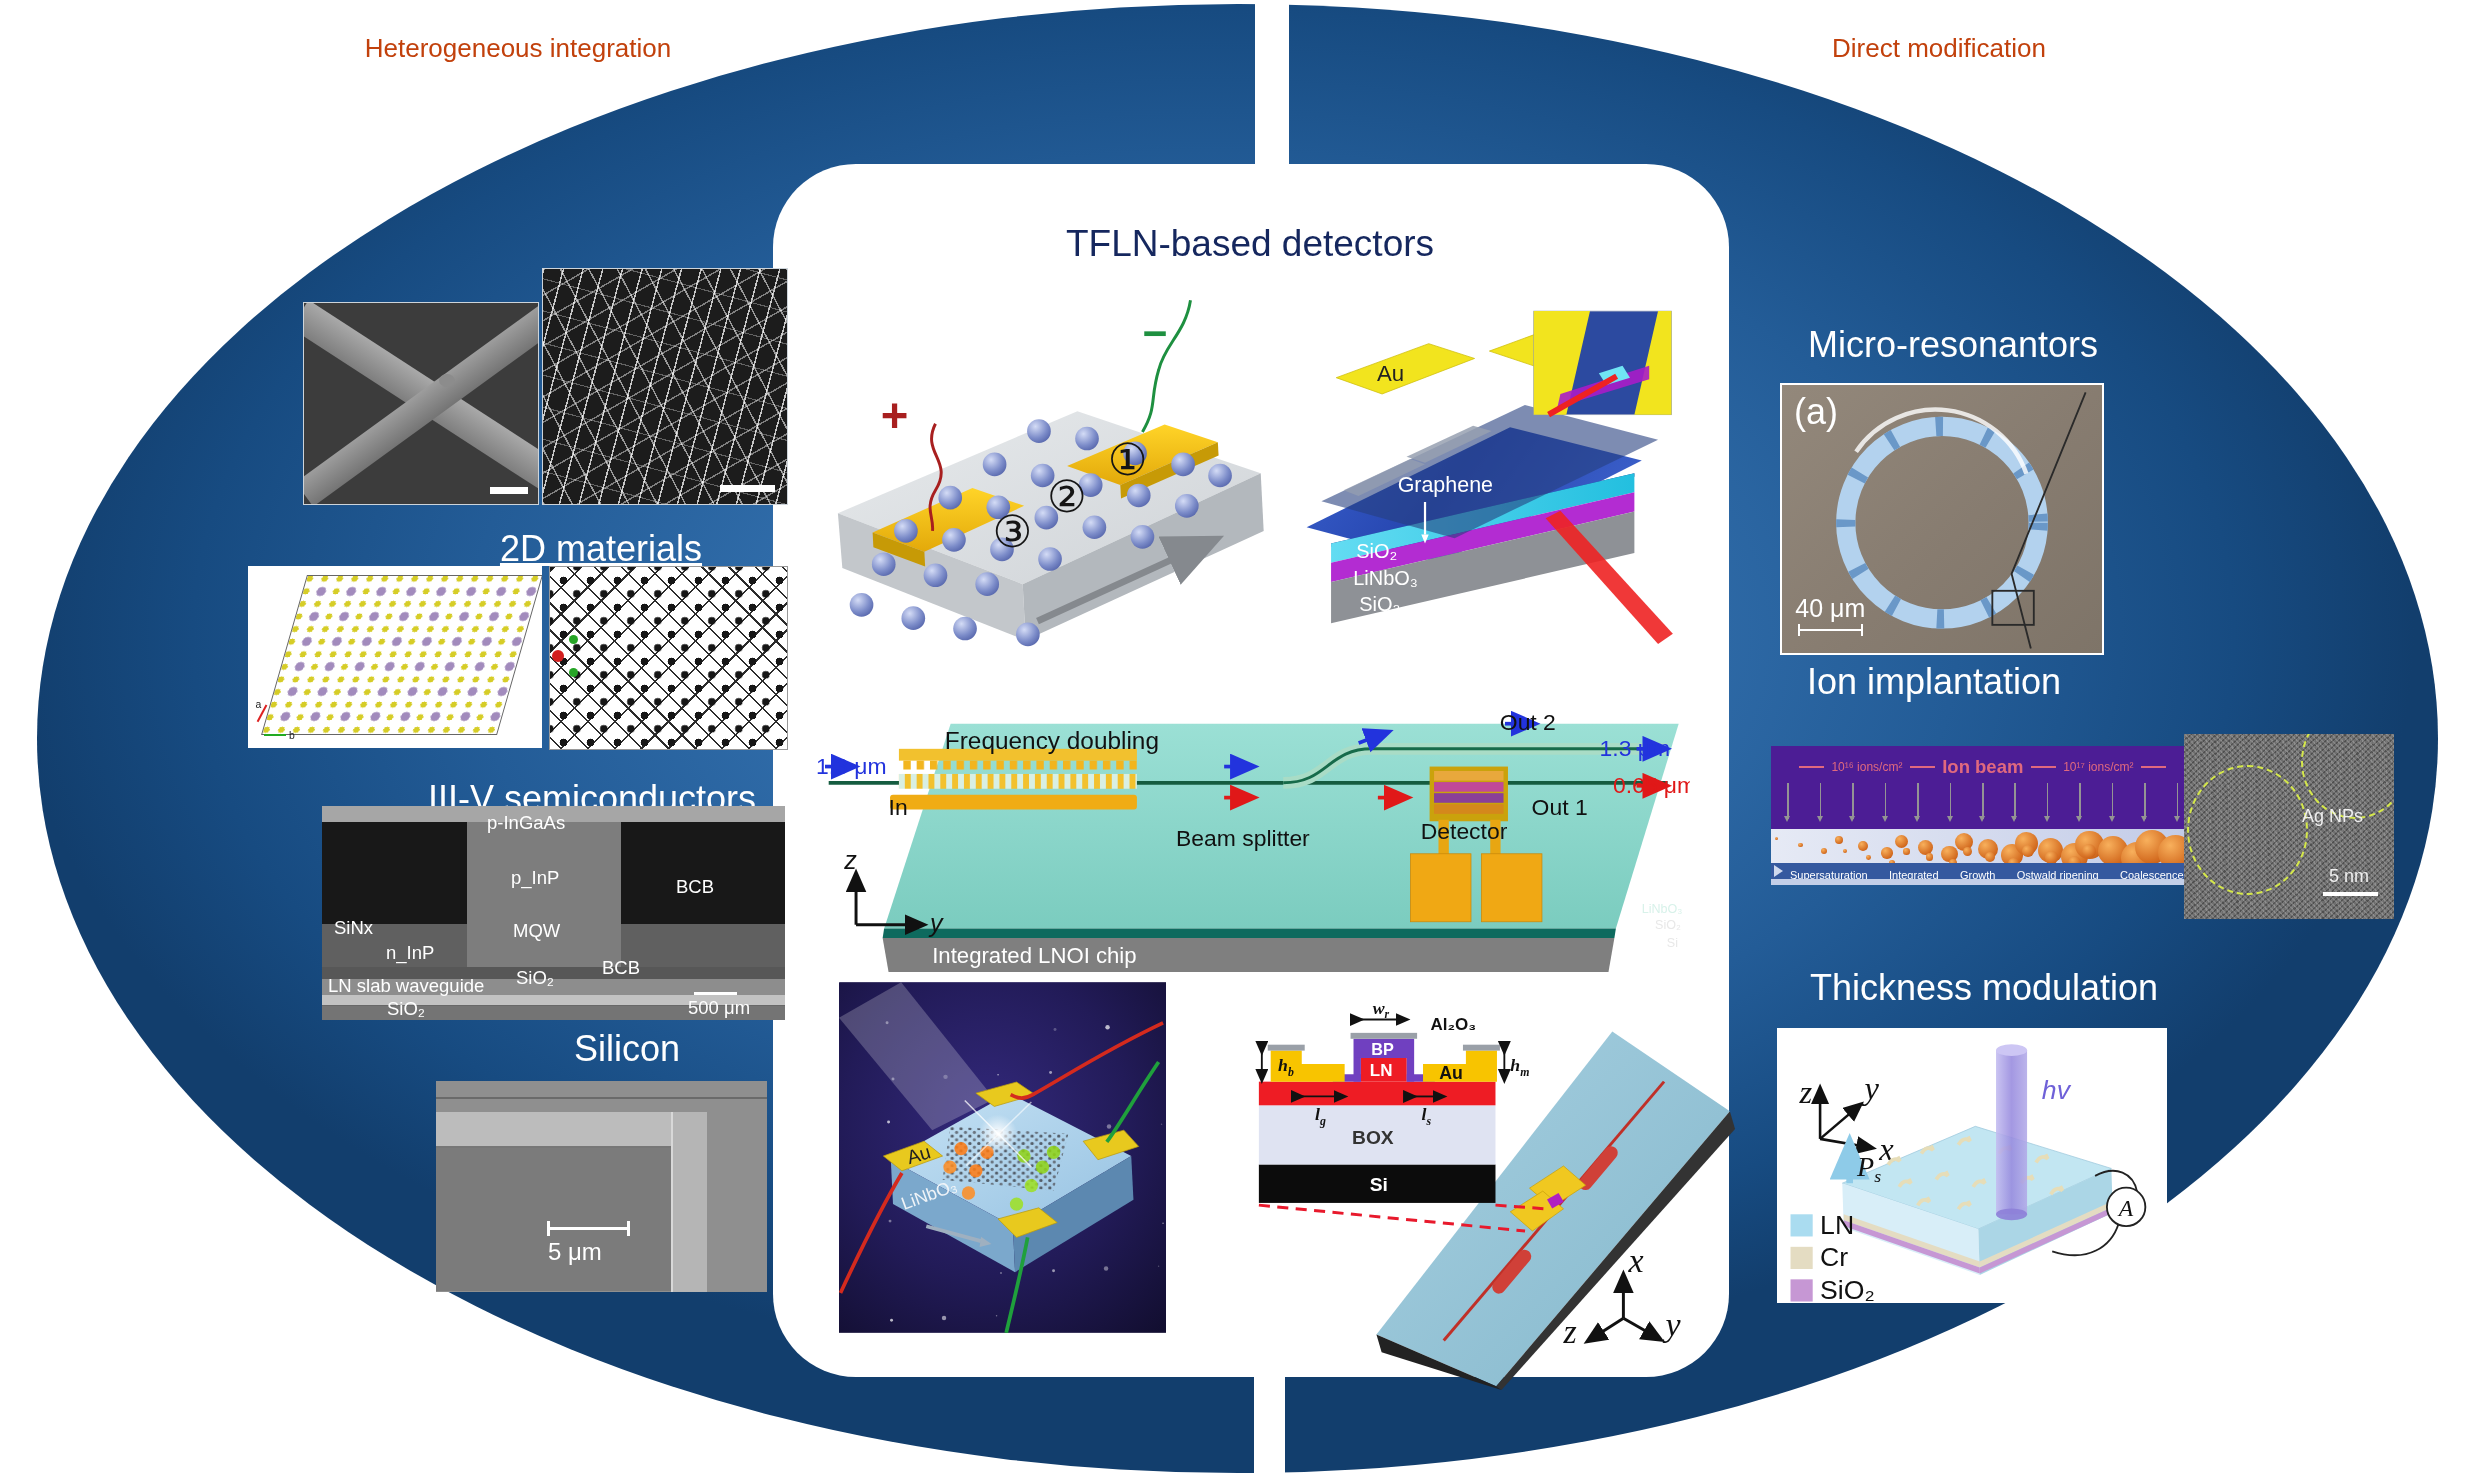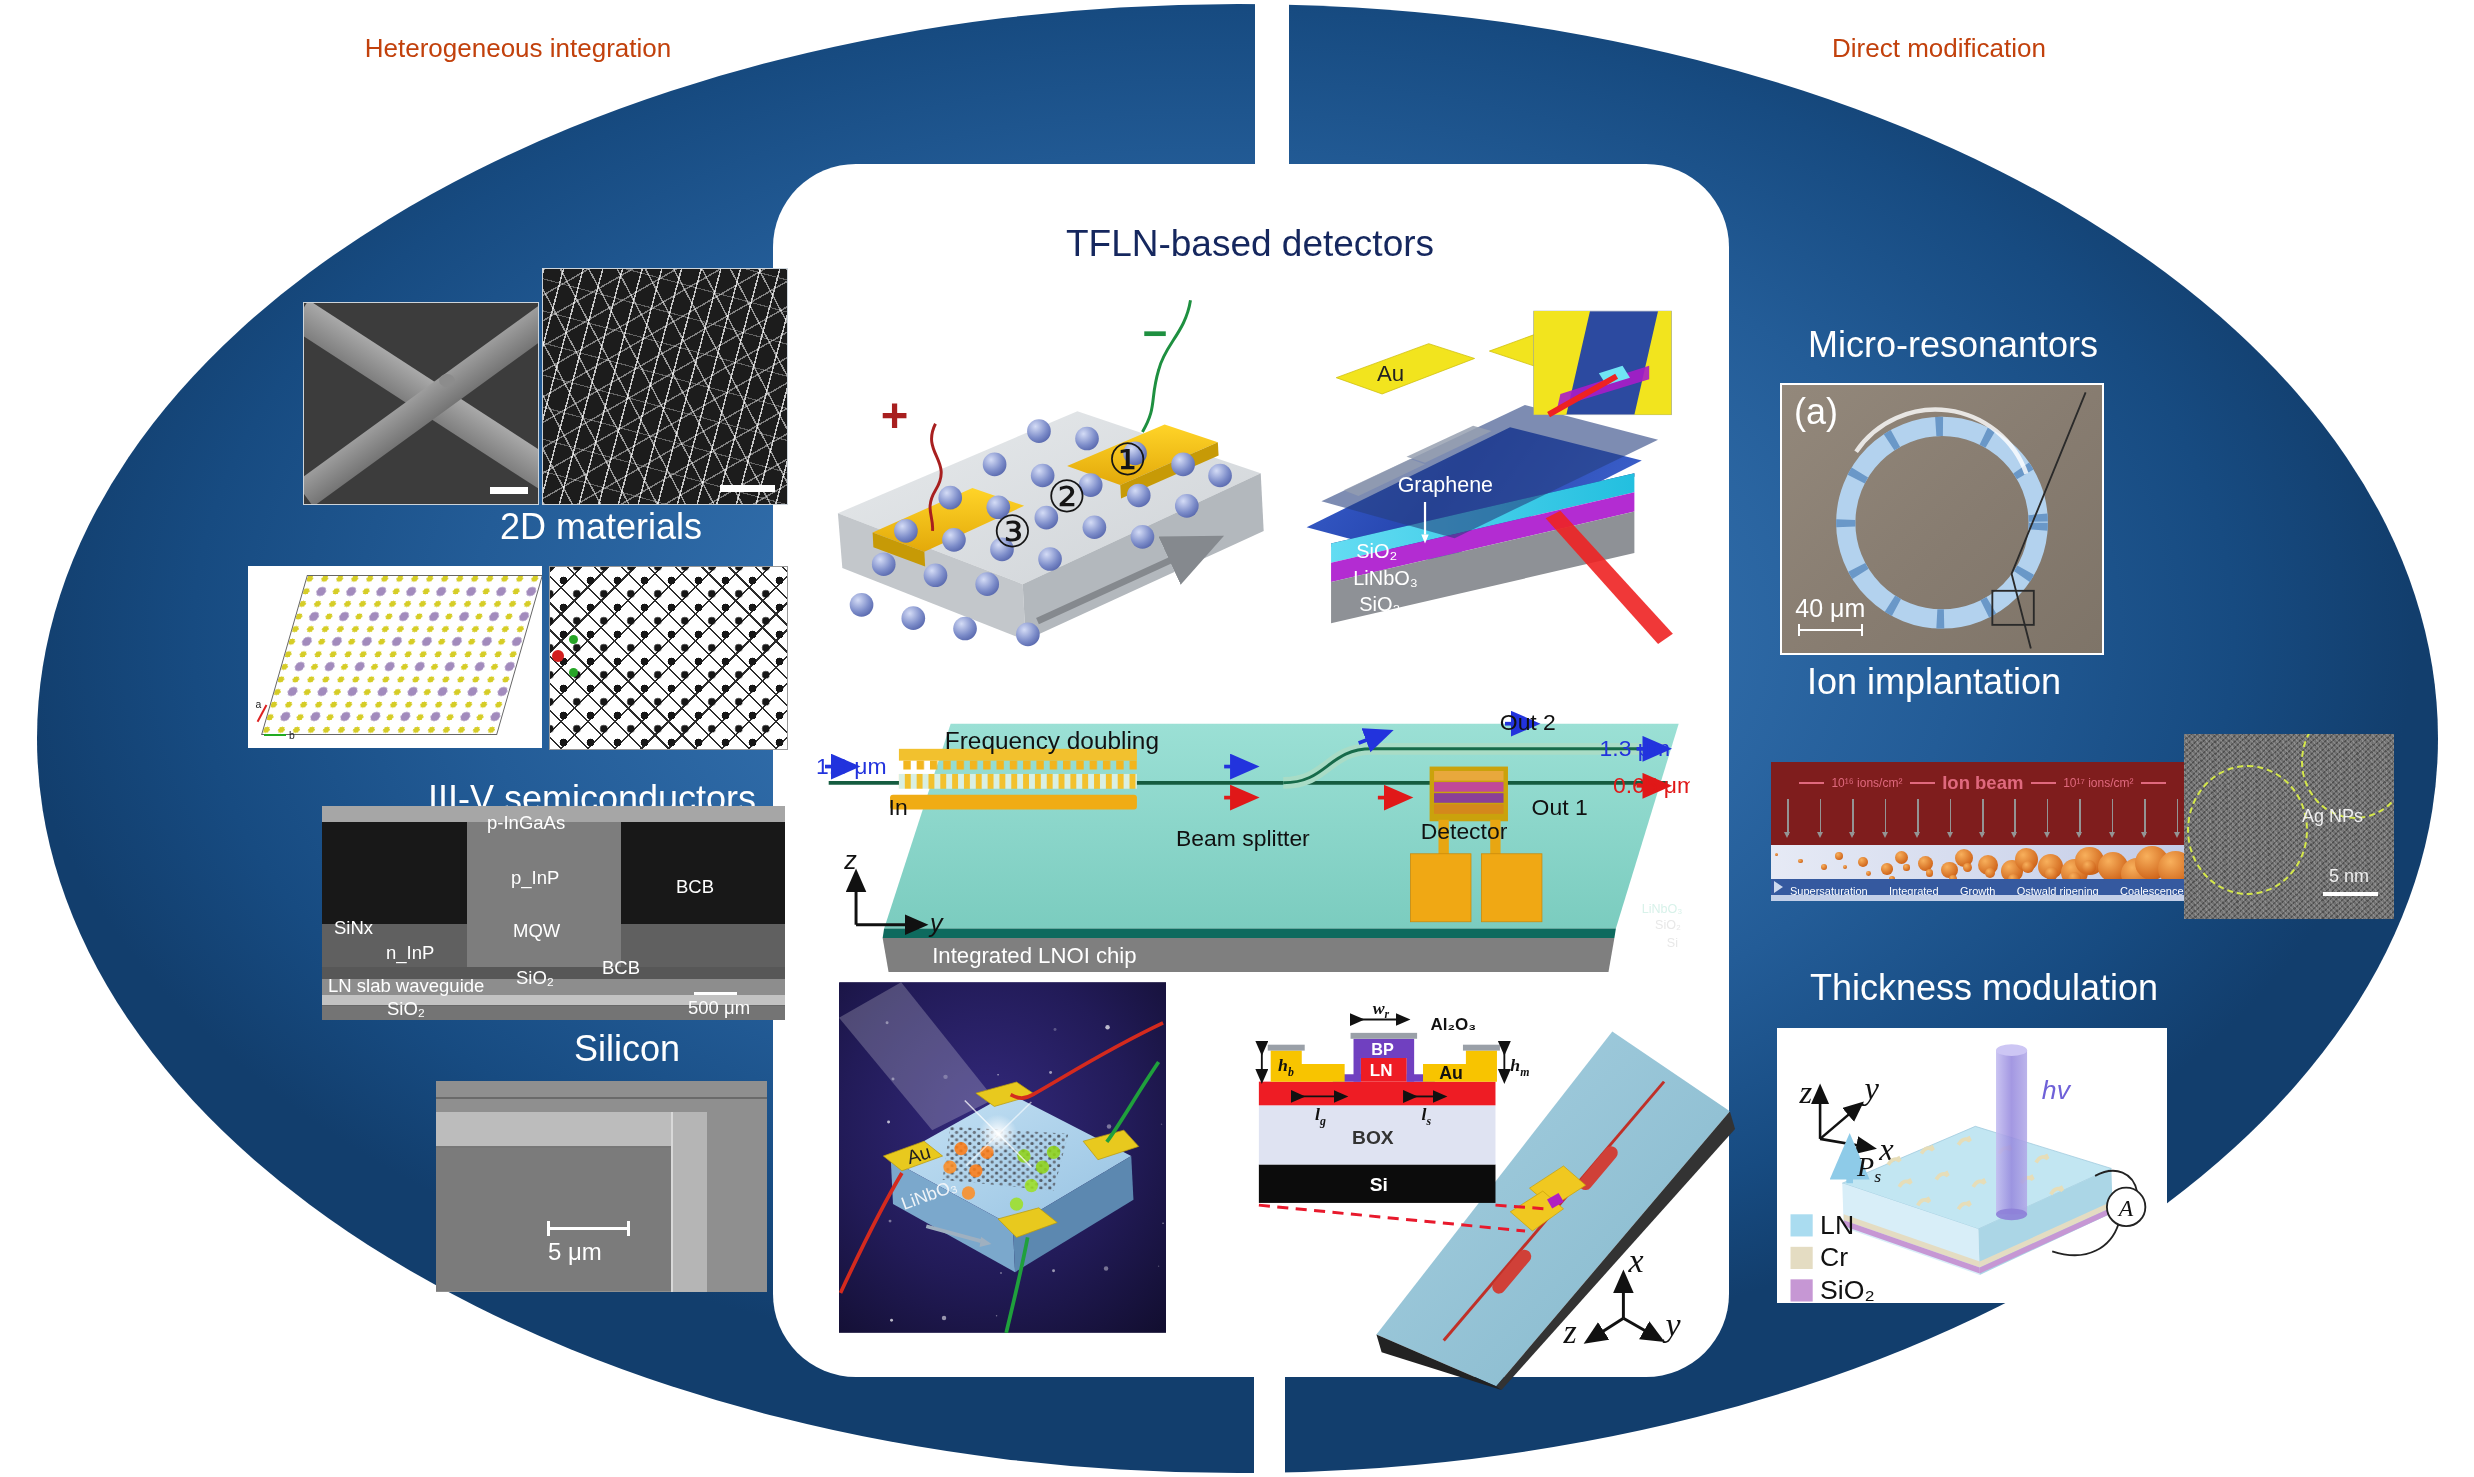--- a/index.html
+++ b/index.html
@@ -77,21 +77,21 @@
   .sil .tick{position:absolute;top:-6px;width:3px;height:15px;background:#fff;}
   .sil .lab{position:absolute;left:112px;top:157px;color:#fff;font-size:24px;}
   
   .res{left:1780px;top:383px;width:320px;height:268px;border:2.2px solid #fff;
        background:linear-gradient(135deg,#93887b 0%,#877c70 55%,#7e7468 100%);}
   .res .a-lab{position:absolute;left:12px;top:6px;color:#fff;font-size:36px;}
   .res .scale{position:absolute;left:13.3px;top:209px;color:#fff;font-size:25px;}
   .res .sbar{position:absolute;left:16.3px;top:244px;width:65px;height:2.2px;background:#fff;}
   .res .st{position:absolute;top:-5.2px;width:2.2px;height:12.6px;background:#fff;}
   
-  .ion{left:1771px;top:746px;width:423px;height:139px;background:#7f1d1d;overflow:hidden;margin-top:16px;}
+  .ion{left:1771px;top:746px;width:423px;height:139px;background:#4c1d95;overflow:hidden;}
   .ion .row1{position:absolute;left:0;top:10.4px;width:100%;display:flex;align-items:center;
              justify-content:center;gap:7.4px;color:#e0697e;}
   .ion .dash{width:25px;height:2.2px;background:#e0697e;}
   .ion .dose{font-size:12px;}
   .ion .beam{font-size:18.5px;font-weight:bold;}
   .ion .arrows{position:absolute;left:16.3px;top:37px;width:391px;height:43px;display:flex;justify-content:space-between;}
   .ionarrow{width:1.5px;height:36px;background:#949494;position:relative;}
   .ionarrow::after{content:"";position:absolute;bottom:-6px;left:-3px;border:3.7px solid transparent;border-top:6px solid #949494;}
   .ion .band{position:absolute;left:0;top:83px;width:100%;height:34px;
              background:linear-gradient(90deg,#e6eaf5,#c2cbe7);}
@@ -135,21 +135,21 @@
   <div class="abs img-frame nw1">
     <div class="wireA"></div>
     <div class="wireB"></div>
     <div class="blob"></div>
     <div class="scalebar"></div>
   </div>
   <div class="abs img-frame nw2">
     <div class="scalebar"></div>
   </div>
 
-  <div class="abs sect" style="left:379px;top:506px;width:444px;">2D materials</div>
+  <div class="abs sect" style="left:379px;top:528px;width:444px;text-decoration:underline;">2D materials</div>
 
   <div class="abs img-frame td1">
     <div class="cell"></div>
     <div class="axis-a"></div>
     <div class="axis-b"></div>
     <div class="axis-lab" style="left:7.4px;bottom:38px;">a</div>
     <div class="axis-lab" style="left:41px;bottom:7.4px;">b</div>
   </div>
   <div class="abs img-frame td2">
     <div class="atom" style="left:1.5px;top:83px;width:12px;height:12px;background:#d31f1f;"></div>

